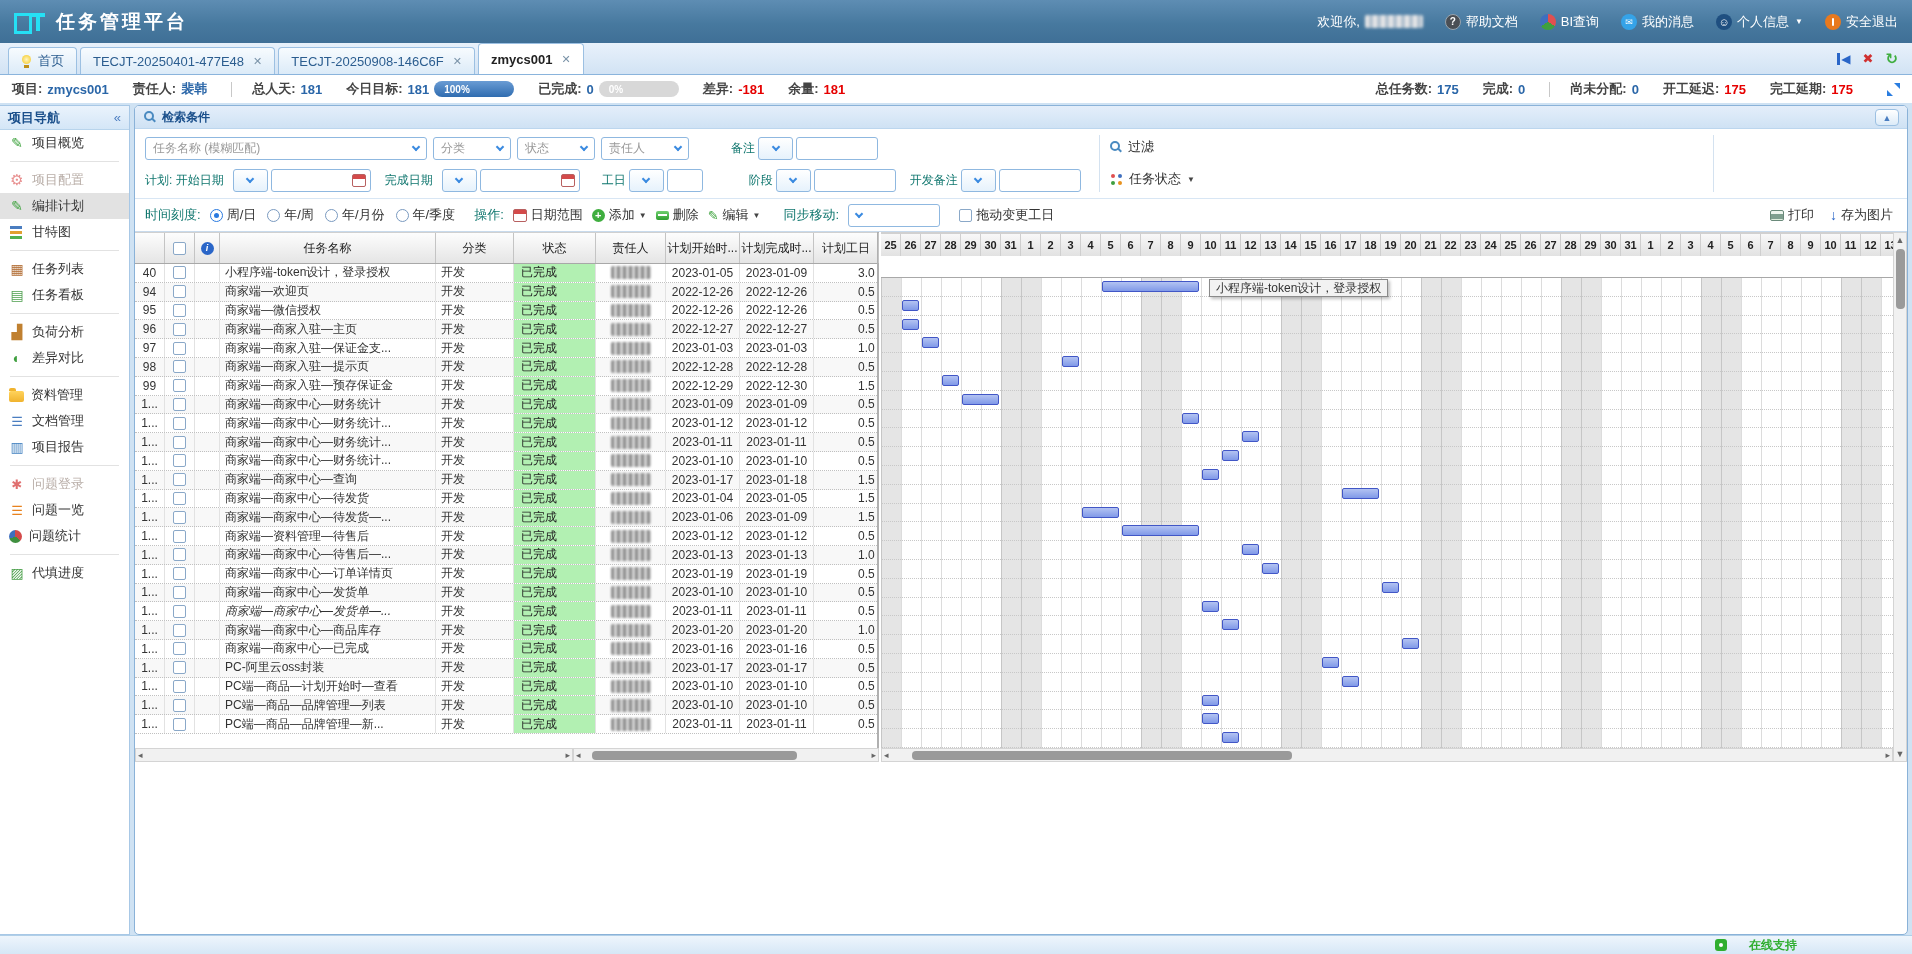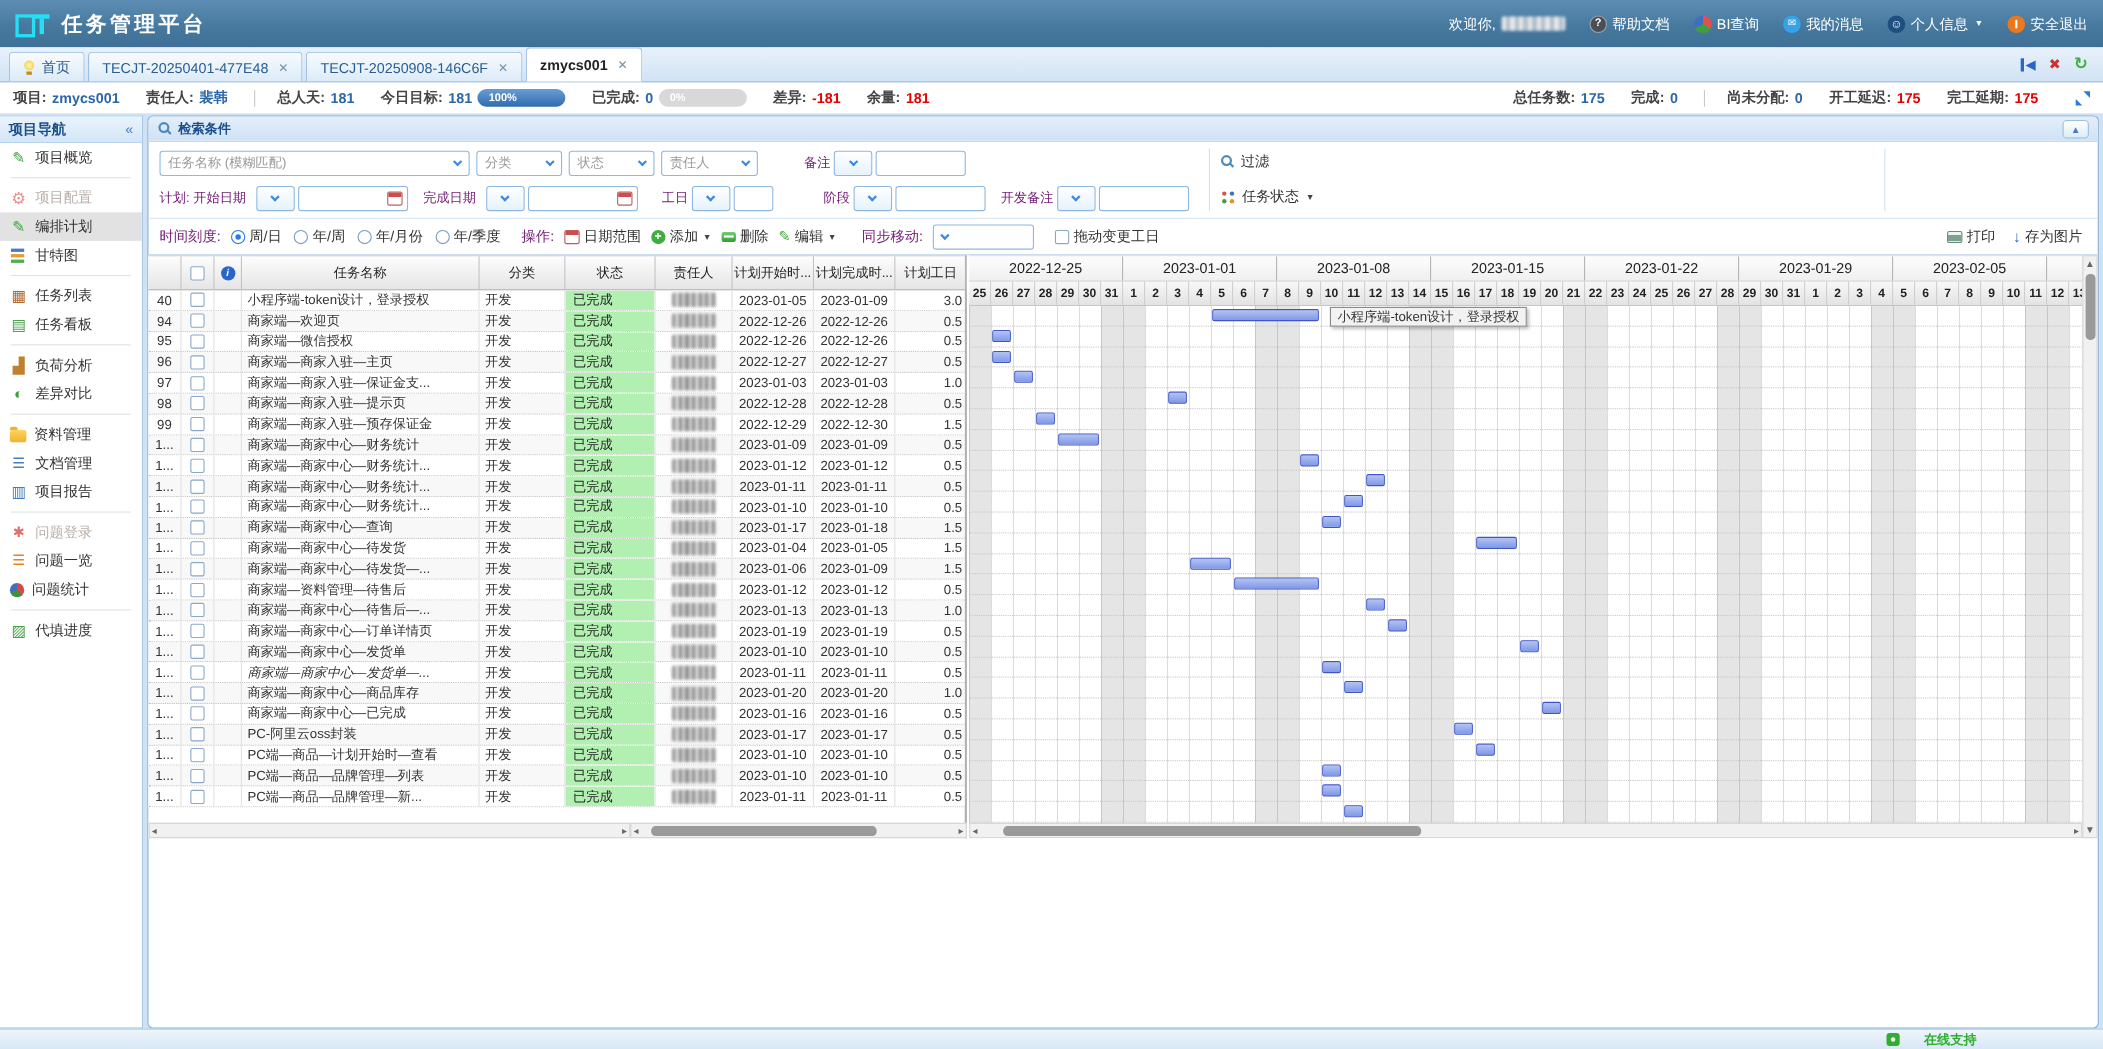--- a/index.html
+++ b/index.html
@@ -83,21 +83,21 @@
 .lens:before{content:"";position:absolute;width:6px;height:6px;border:2px solid #4a8ac0;border-radius:50%;left:0;top:0}
 .lens:after{content:"";position:absolute;width:5px;height:2px;background:#4a8ac0;transform:rotate(45deg);left:7px;top:8px}
 .search-collapse{position:absolute;right:8px;top:3px;width:24px;height:17px;border:1px solid #9cc0e2;border-radius:4px;background:linear-gradient(#fff,#dcebf8);color:#4a7dc0;font-size:9px;text-align:center;line-height:16px;cursor:pointer}
 .search-bd{position:relative;height:70px;border-bottom:1px solid #d8e6f4}
 .srow{position:absolute;left:10px;display:flex;align-items:center}
 .srow1{top:8px}.srow2{top:40px}
 .inp{height:23px;border:1px solid #8fb8e0;border-radius:3px;background:#fff}
 .selbox{display:flex;align-items:center;justify-content:space-between;padding:0 7px;color:#999}
 .chev{width:6px;height:6px;border-right:2px solid #3a8ae0;border-bottom:2px solid #3a8ae0;transform:rotate(45deg);margin-top:-3px;flex:none}
 .chevbox{width:35px;height:23px;border:1px solid #8fb8e0;border-radius:3px;background:linear-gradient(#fff,#e6f2fc);display:flex;align-items:center;justify-content:center;margin:0 3px;flex:none}
-.flab{color:#701a75;white-space:nowrap}
+.flab{color:#0f766e;white-space:nowrap}
 .dateinp{display:flex;align-items:center;justify-content:flex-end;padding:0 4px}
 .ical{width:14px;height:13px;border:1px solid #b86060;border-radius:2px;background:linear-gradient(180deg,#d44a4a 0 4px,#fff 4px);flex:none}
 .vdiv{position:absolute;top:6px;bottom:6px;width:1px;background:#d4e2f0}
 .fblock{position:absolute;left:975px;top:0;font-size:13px;color:#333}
 .fline{position:absolute;display:flex;align-items:center;gap:6px;white-space:nowrap}
 .idots{width:13px;height:13px;position:relative;flex:none}
 .idots:before{content:"";position:absolute;left:1px;top:1px;width:4px;height:4px;border-radius:50%;background:#e05050;box-shadow:7px 0 0 #3f6fbf,0 7px 0 #3f9f3f,7px 7px 0 #e8921e}
 .dcaret{font-size:8px;color:#444}
 .actions{position:absolute;left:1592px;top:4px;width:170px}
 .act-row{display:flex;gap:24px;margin-bottom:9px}
@@ -992,30 +992,20 @@
           <span class="harr">▸</span>
         </div>
       <div class="hscroll hs-b">
           <span class="harr">◂</span>
           <span class="hthumb" style="left:18px;width:205px"></span>
           <span class="harr">▸</span>
         </div>
     </div>
     <div class="ggantt">
       <div class="ghead" id="ghead">
-          <div class="gweeks">
-            <div class="gweek">2022-12-25</div>
-            <div class="gweek">2023-01-01</div>
-            <div class="gweek">2023-01-08</div>
-            <div class="gweek">2023-01-15</div>
-            <div class="gweek">2023-01-22</div>
-            <div class="gweek">2023-01-29</div>
-            <div class="gweek">2023-02-05</div>
-            <div class="gweek"></div>
-          </div>
           <div class="gdays">
             <div class="gday">25</div>
             <div class="gday">26</div>
             <div class="gday">27</div>
             <div class="gday">28</div>
             <div class="gday">29</div>
             <div class="gday">30</div>
             <div class="gday">31</div>
             <div class="gday">1</div>
             <div class="gday">2</div>

